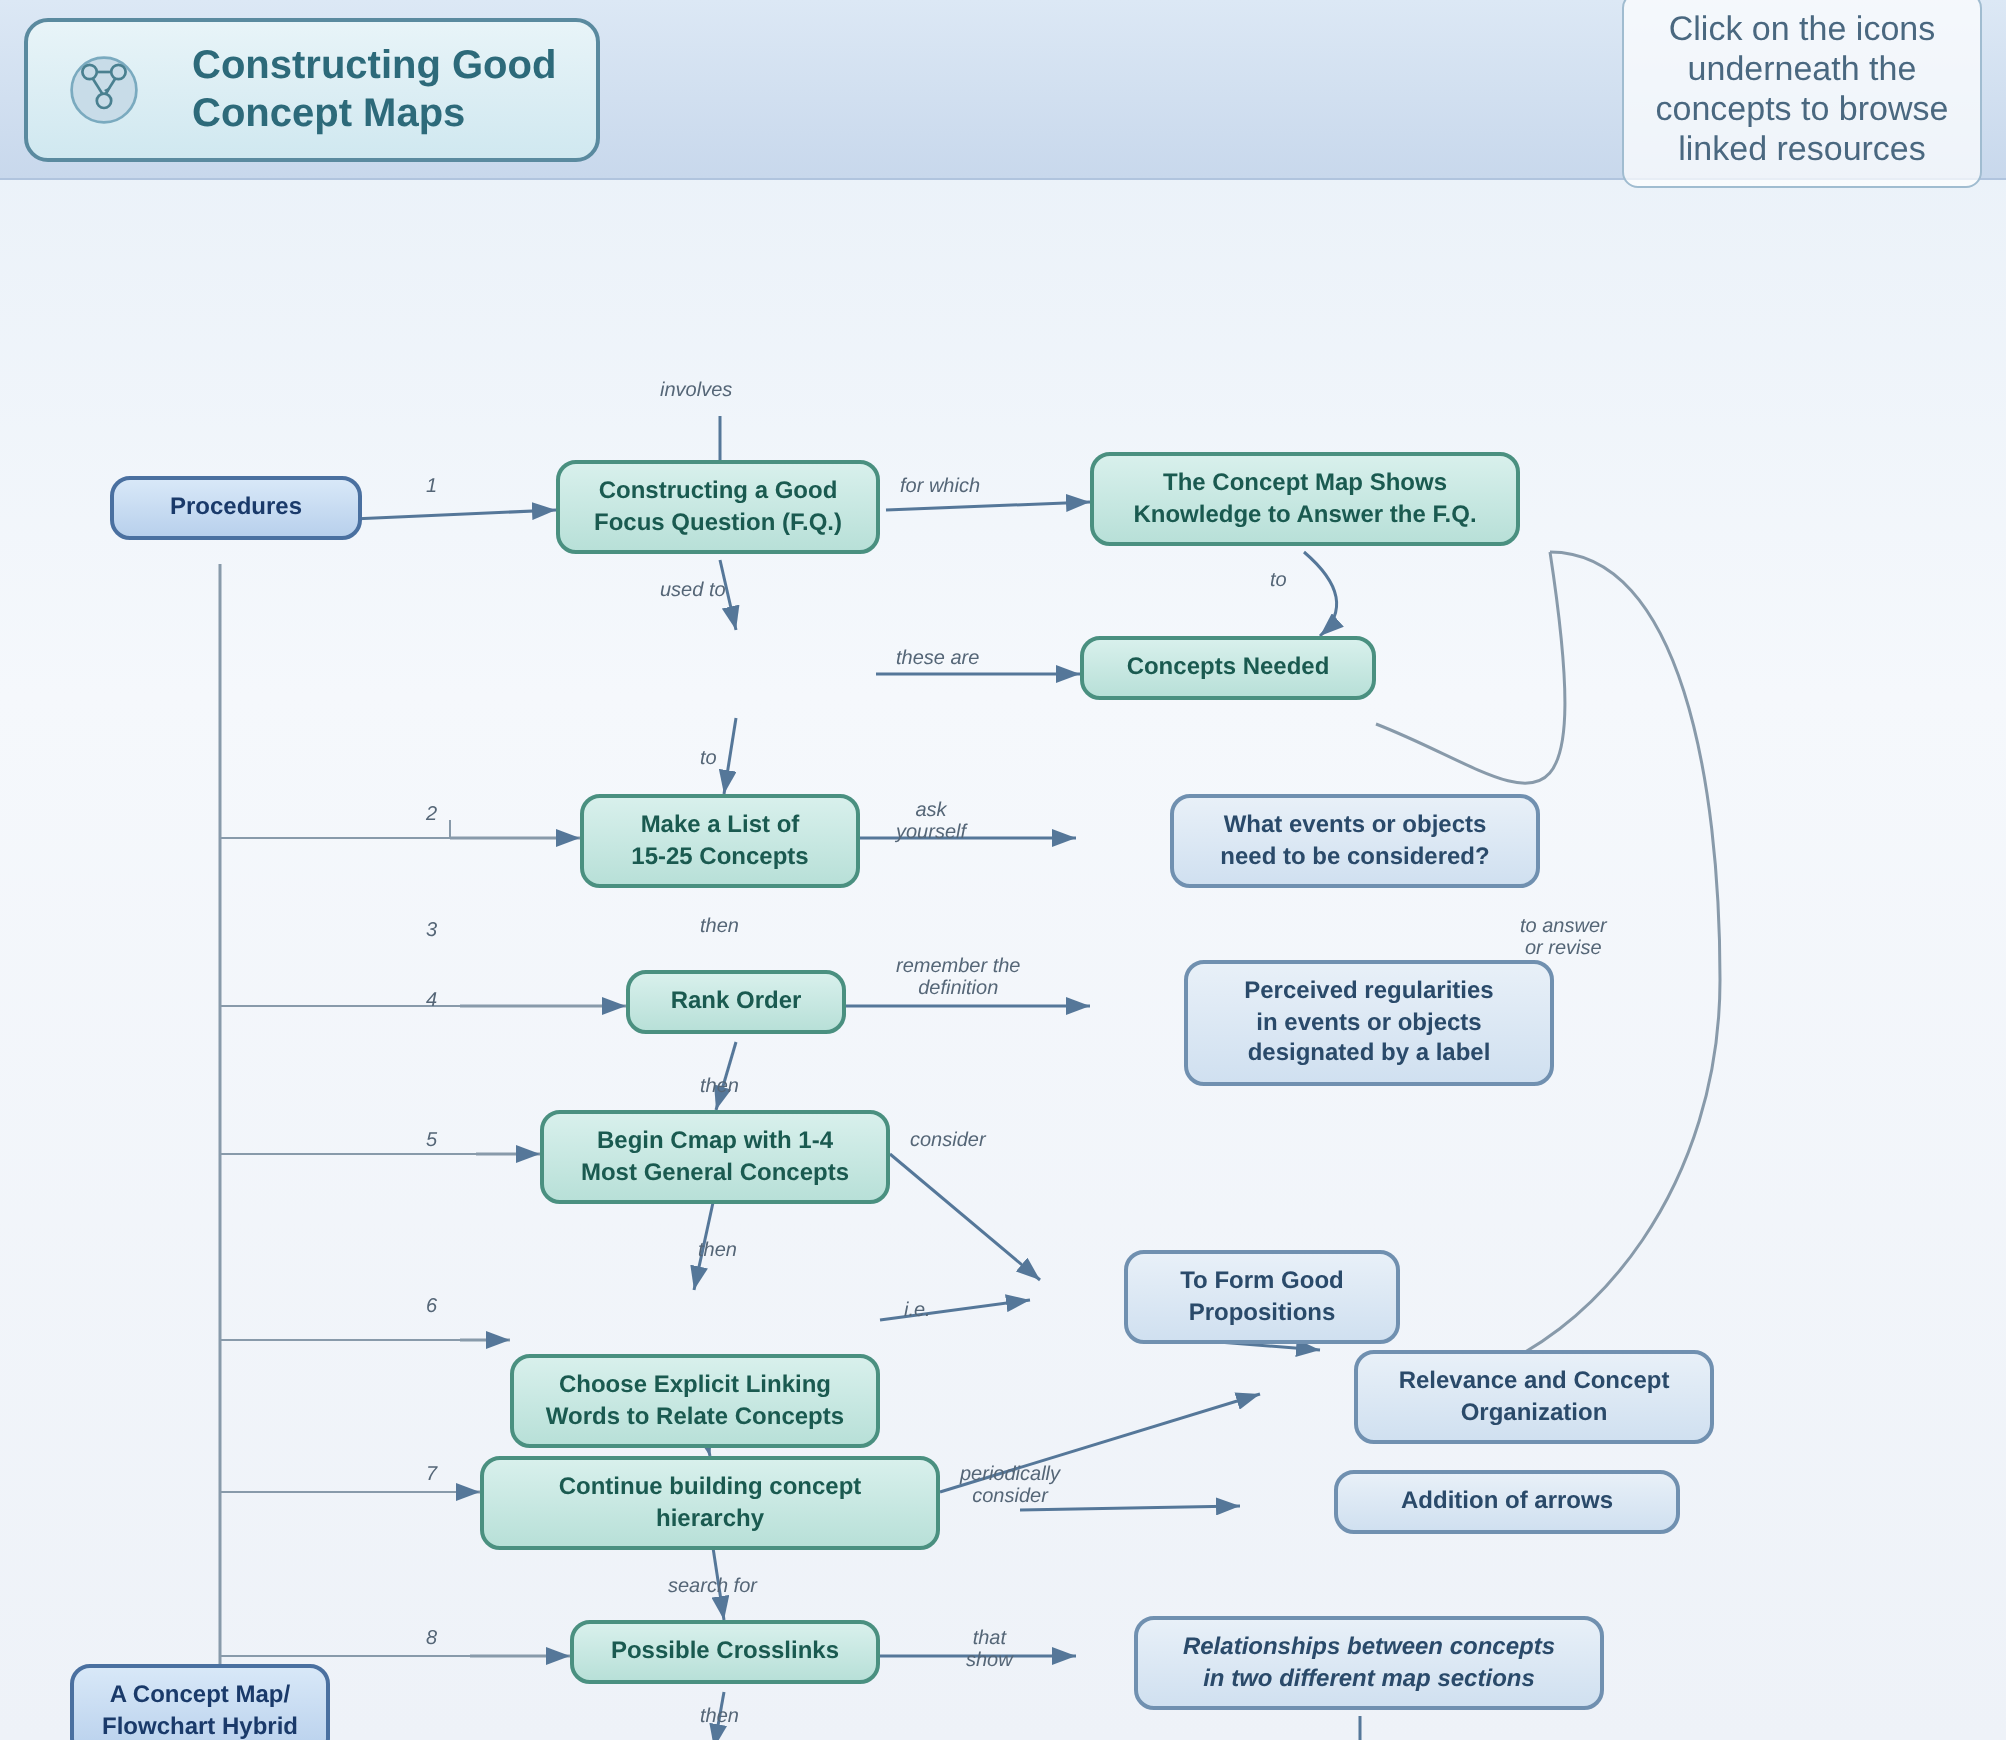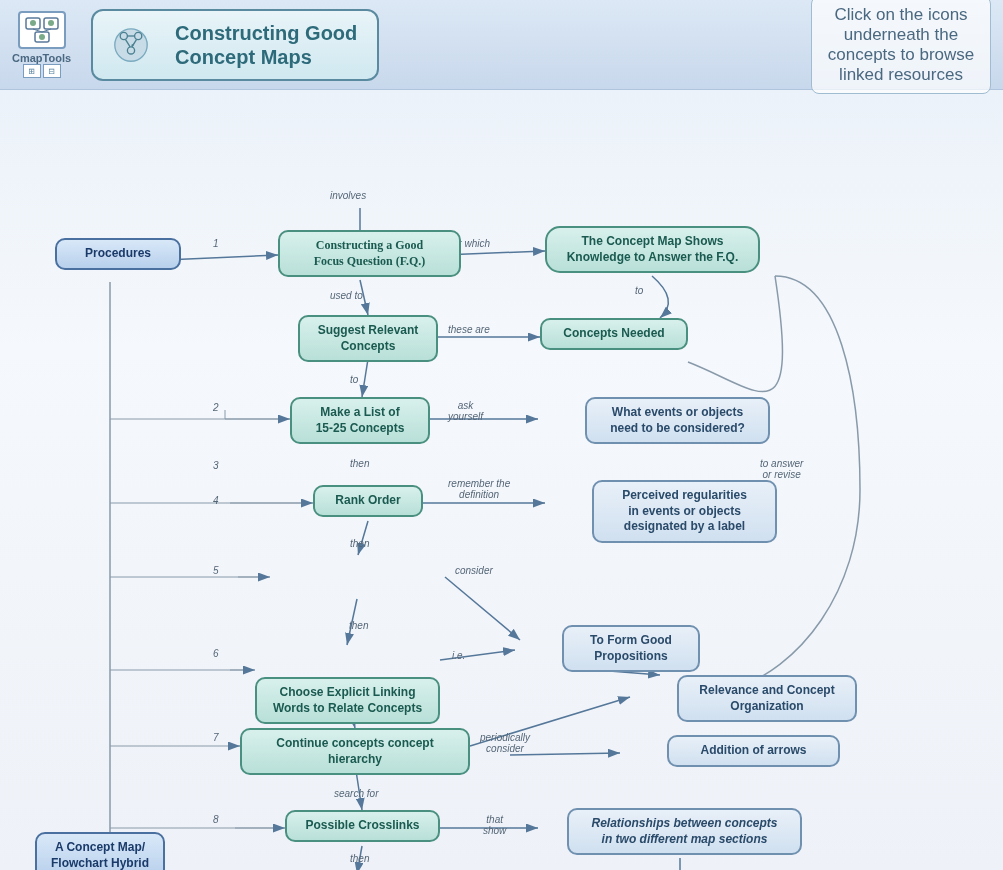--- a/index.html
+++ b/index.html
@@ -154,40 +154,20 @@
       font-size: 10px;
       color: #556677;
       font-style: italic;
       text-align: center;
     }
   </style>
 </head>
 <body>
 
 <div class="header">
-  <div class="logo-area">
-    <div class="logo-box">
-      <svg width="36" height="28" viewBox="0 0 36 28">
-        <rect x="2" y="2" width="14" height="11" rx="2" fill="none" stroke="#5a7a9a" stroke-width="1.5"></rect>
-        <rect x="20" y="2" width="14" height="11" rx="2" fill="none" stroke="#5a7a9a" stroke-width="1.5"></rect>
-        <rect x="11" y="16" width="14" height="10" rx="2" fill="none" stroke="#5a7a9a" stroke-width="1.5"></rect>
-        <line x1="9" y1="13" x2="18" y2="16" stroke="#5a7a9a" stroke-width="1"></line>
-        <line x1="27" y1="13" x2="18" y2="16" stroke="#5a7a9a" stroke-width="1"></line>
-
-        <circle cx="9" cy="7" r="3" fill="#7aaa88"></circle>
-        <circle cx="27" cy="7" r="3" fill="#7aaa88"></circle>
-        <circle cx="18" cy="21" r="3" fill="#7aaa88"></circle>
-      </svg>
-    </div>
-    <span class="logo-text">CmapTools</span>
-    <div class="logo-sub">
-      <div class="logo-sub-box">⊞</div>
-      <div class="logo-sub-box">⊟</div>
-    </div>
-  </div>
 
   <div class="main-title-box">
     <svg class="title-icon" viewBox="0 0 40 40">
       <circle cx="20" cy="20" r="18" fill="#c8dce8" stroke="#7aaabf" stroke-width="1.5"></circle>
 
       <circle cx="12" cy="10" r="4" fill="none" stroke="#4a8090" stroke-width="1.5"></circle>
       <circle cx="28" cy="10" r="4" fill="none" stroke="#4a8090" stroke-width="1.5"></circle>
       <circle cx="20" cy="26" r="4" fill="none" stroke="#4a8090" stroke-width="1.5"></circle>
       <line x1="16" y1="10" x2="24" y2="10" stroke="#4a8090" stroke-width="1.5"></line>
       <line x1="14" y1="14" x2="19" y2="22" stroke="#4a8090" stroke-width="1.5"></line>
@@ -304,31 +284,31 @@
   <div class="link-label" style="left:213px;top:642px;">7</div>
   <div class="link-label" style="left:480px;top:642px;">periodically<br>consider</div>
   <div class="link-label" style="left:334px;top:698px;">search for</div>
   <div class="link-label" style="left:213px;top:724px;">8</div>
   <div class="link-label" style="left:483px;top:724px;">that<br>show</div>
   <div class="link-label" style="left:350px;top:763px;">then</div>
 
   <div class="link-label" style="left:760px;top:368px;">to answer<br>or revise</div>
 
   <div class="node node-blue" style="left:55px;top:148px;width:126px;">Procedures</div>
-  <div class="node node-teal" style="left:278px;top:140px;width:183px;font-family:Liberation Serif, serif;">Constructing a Good<br>Focus Question (F.Q.)</div>
-  <div class="node node-teal" style="left:545px;top:136px;width:215px;border-radius:15px;">The Concept Map Shows<br>Knowledge to Answer the F.Q.</div>
-  <div class="node node-teal" style="left:298px;top:225px;width:140px;">Suggest Relevant<br>Concepts</div>
+  <div class="node node-teal" style="left:278px;top:140px;width:162px;">Constructing a Good<br>Focus Question (F.Q.)</div>
+  <div class="node node-teal" style="left:545px;top:136px;width:215px;">The Concept Map Shows<br>Knowledge to Answer the F.Q.</div>
   <div class="node node-teal" style="left:540px;top:228px;width:148px;">Concepts Needed</div>
   <div class="node node-teal" style="left:290px;top:307px;width:140px;">Make a List of<br>15-25 Concepts</div>
   <div class="node node-light" style="left:538px;top:307px;width:185px;">What events or objects<br>need to be considered?</div>
   <div class="node node-teal" style="left:313px;top:395px;width:110px;">Rank Order</div>
   <div class="node node-light" style="left:545px;top:390px;width:185px;">Perceived regularities<br>in events or objects<br>designated by a label</div>
+  <div class="node node-teal" style="left:270px;top:465px;width:175px;">Begin Cmap with 1-4<br>Most General Concepts</div>
   <div class="node node-light" style="left:515px;top:535px;width:138px;">To Form Good<br>Propositions</div>
   <div class="node node-teal" style="left:255px;top:587px;width:185px;">Choose Explicit Linking<br>Words to Relate Concepts</div>
   <div class="node node-light" style="left:630px;top:585px;width:180px;">Relevance and Concept<br>Organization</div>
-  <div class="node node-teal" style="left:240px;top:638px;width:230px;">Continue concepts concept hierarchy</div>
+  <div class="node node-teal" style="left:240px;top:638px;width:230px;">Continue building concept hierarchy</div>
   <div class="node node-light" style="left:620px;top:645px;width:173px;">Addition of arrows</div>
   <div class="node node-teal" style="left:285px;top:720px;width:155px;">Possible Crosslinks</div>
   <div class="node node-light" style="left:520px;top:718px;width:235px;font-style:italic;">Relationships between concepts<br>in two different map sections</div>
 
   <div class="node node-blue" style="left:35px;top:742px;width:130px;">A Concept Map/<br>Flowchart Hybrid</div>
 
 </div>
 
 </body></html>

